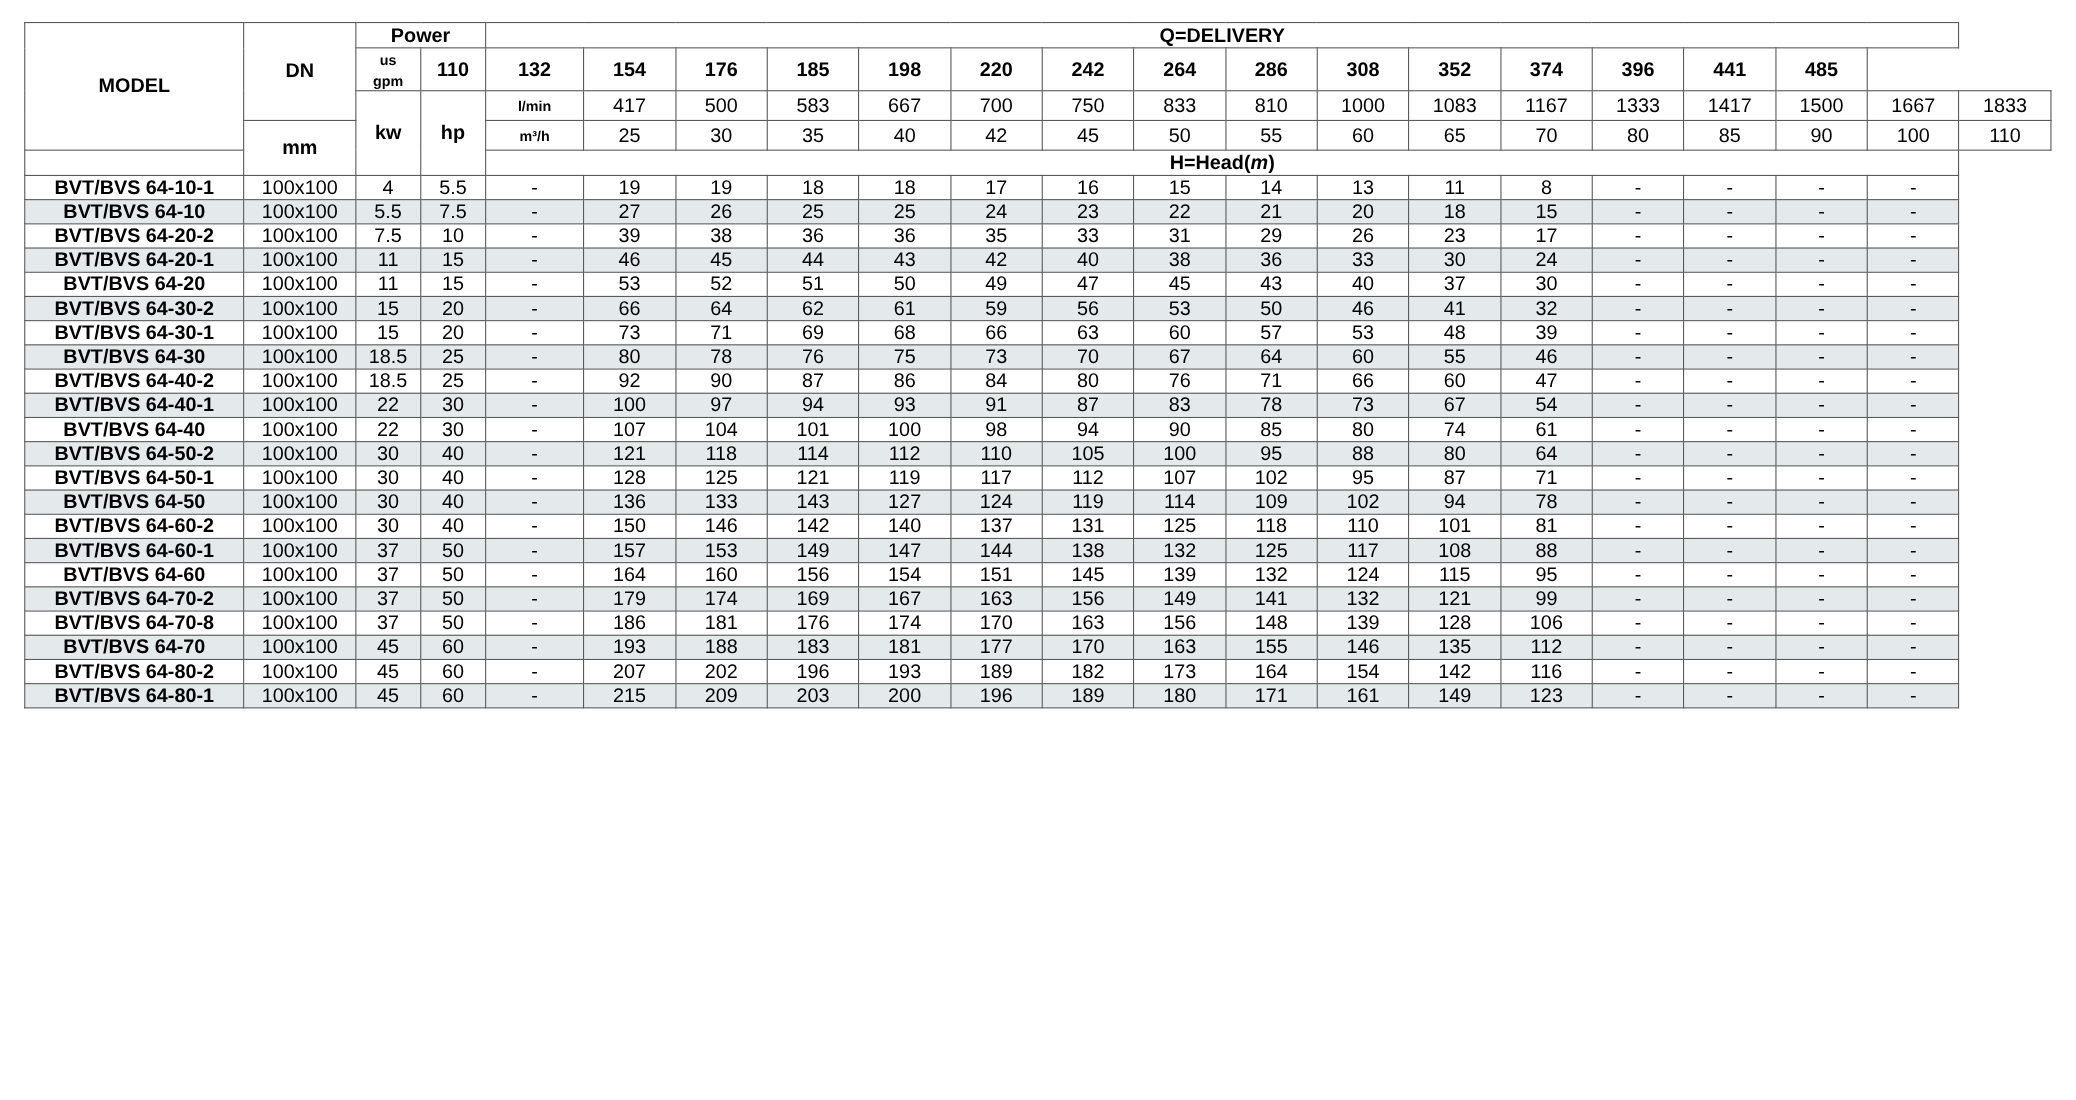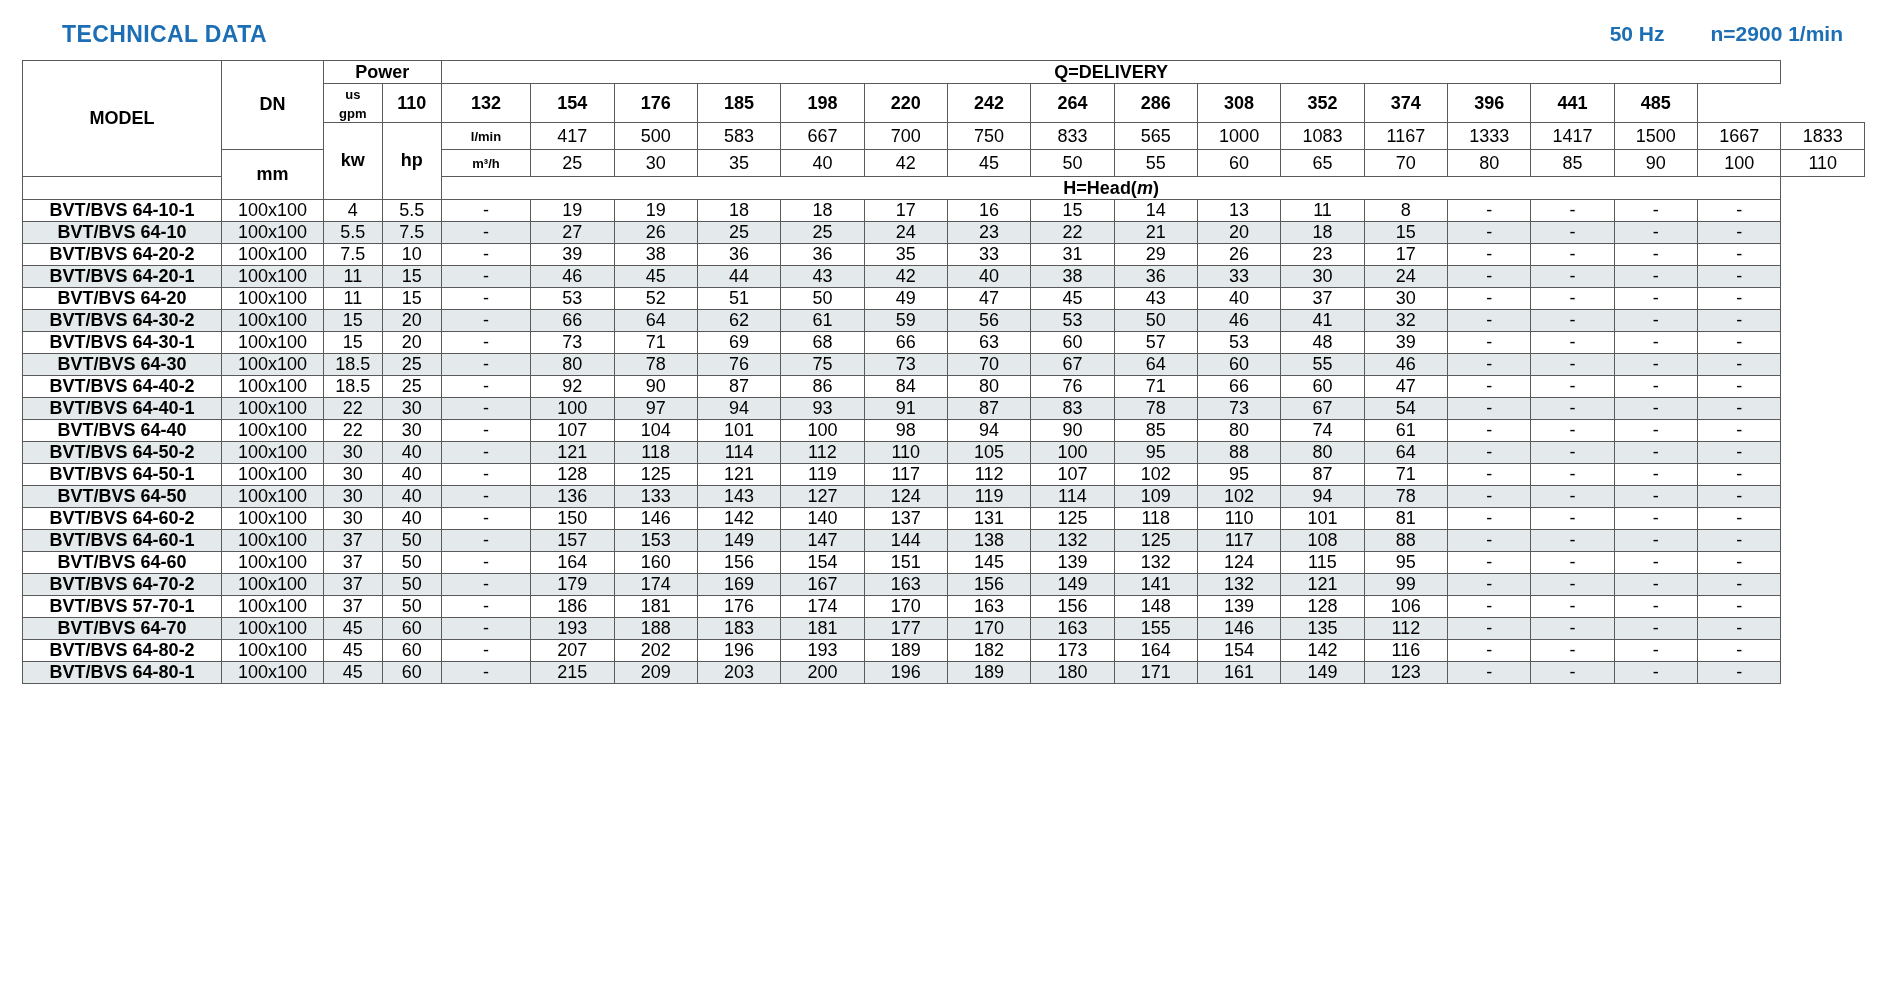--- a/index.html
+++ b/index.html
@@ -139,27 +139,20 @@
   col.c-kw { width: 58px; }
   col.c-hp { width: 58px; }
   col.c-units { width: 88px; }
   col.c-q { width: 82px; }
 </style>
 </head>
 <body>
 
 <div class="page">
 
-  <div class="topbar">
-    <div class="topbar-title">TECHNICAL DATA</div>
-    <div class="topbar-right">
-      <span>50 Hz</span>
-      <span>n=2900 1/min</span>
-    </div>
-  </div>
 
   <table class="data">
     <colgroup id="colgroup">
       <col class="c-model">
       <col class="c-dn">
       <col class="c-kw">
       <col class="c-hp">
       <col class="c-units">
     <col class="c-q">
         <col class="c-q">
@@ -214,21 +207,21 @@
         <td class="units-cell sep-left">
           <span class="u-small">l/min</span>
         </td>
       <td class="qval-sub">417</td>
           <td class="qval-sub">500</td>
           <td class="qval-sub">583</td>
           <td class="qval-sub">667</td>
           <td class="qval-sub">700</td>
           <td class="qval-sub">750</td>
           <td class="qval-sub">833</td>
-          <td class="qval-sub">565</td>
+          <td class="qval-sub">810</td>
           <td class="qval-sub">1000</td>
           <td class="qval-sub">1083</td>
           <td class="qval-sub">1167</td>
           <td class="qval-sub">1333</td>
           <td class="qval-sub">1417</td>
           <td class="qval-sub">1500</td>
           <td class="qval-sub">1667</td>
           <td class="qval-sub sep-right">1833</td>
         </tr>
       <tr>
@@ -649,21 +642,21 @@
           <td class="val">141</td>
           <td class="val">132</td>
           <td class="val">121</td>
           <td class="val">99</td>
           <td class="val">-</td>
           <td class="val">-</td>
           <td class="val">-</td>
           <td class="val sep-right">-</td>
         </tr>
         <tr>
-          <td class="model sep-left">BVT/BVS 57-70-1</td>
+          <td class="model sep-left">BVT/BVS 64-70-8</td>
           <td class="dn">100x100</td>
           <td class="kw">37</td>
           <td class="hp">50</td>
           <td class="val sep-left">-</td>
           <td class="val">186</td>
           <td class="val">181</td>
           <td class="val">176</td>
           <td class="val">174</td>
           <td class="val">170</td>
           <td class="val">163</td>

